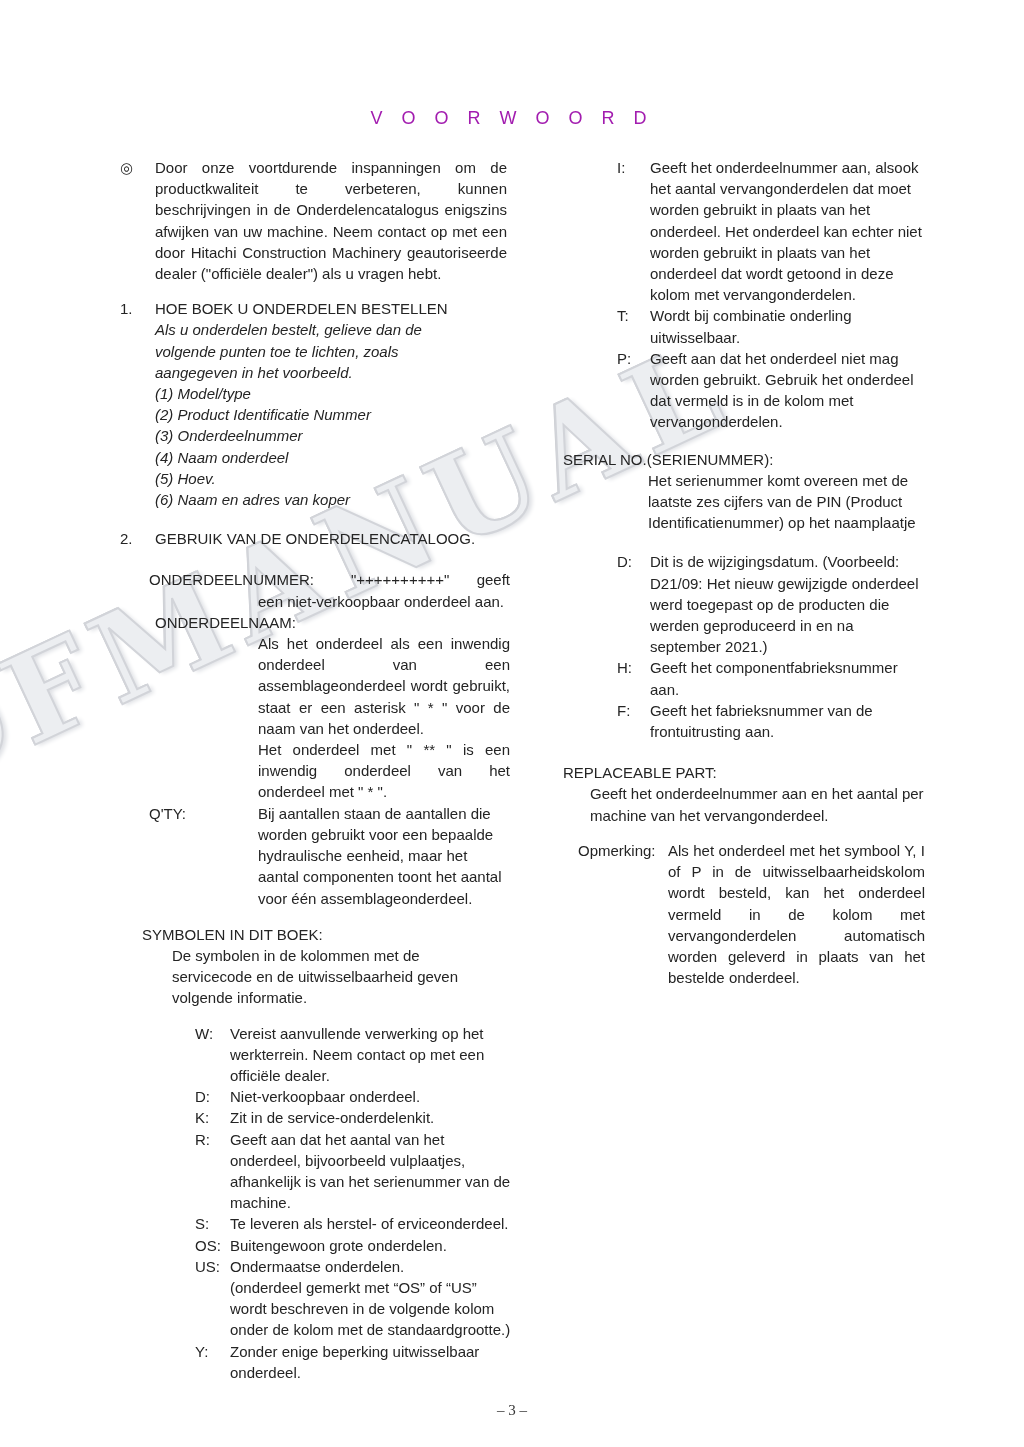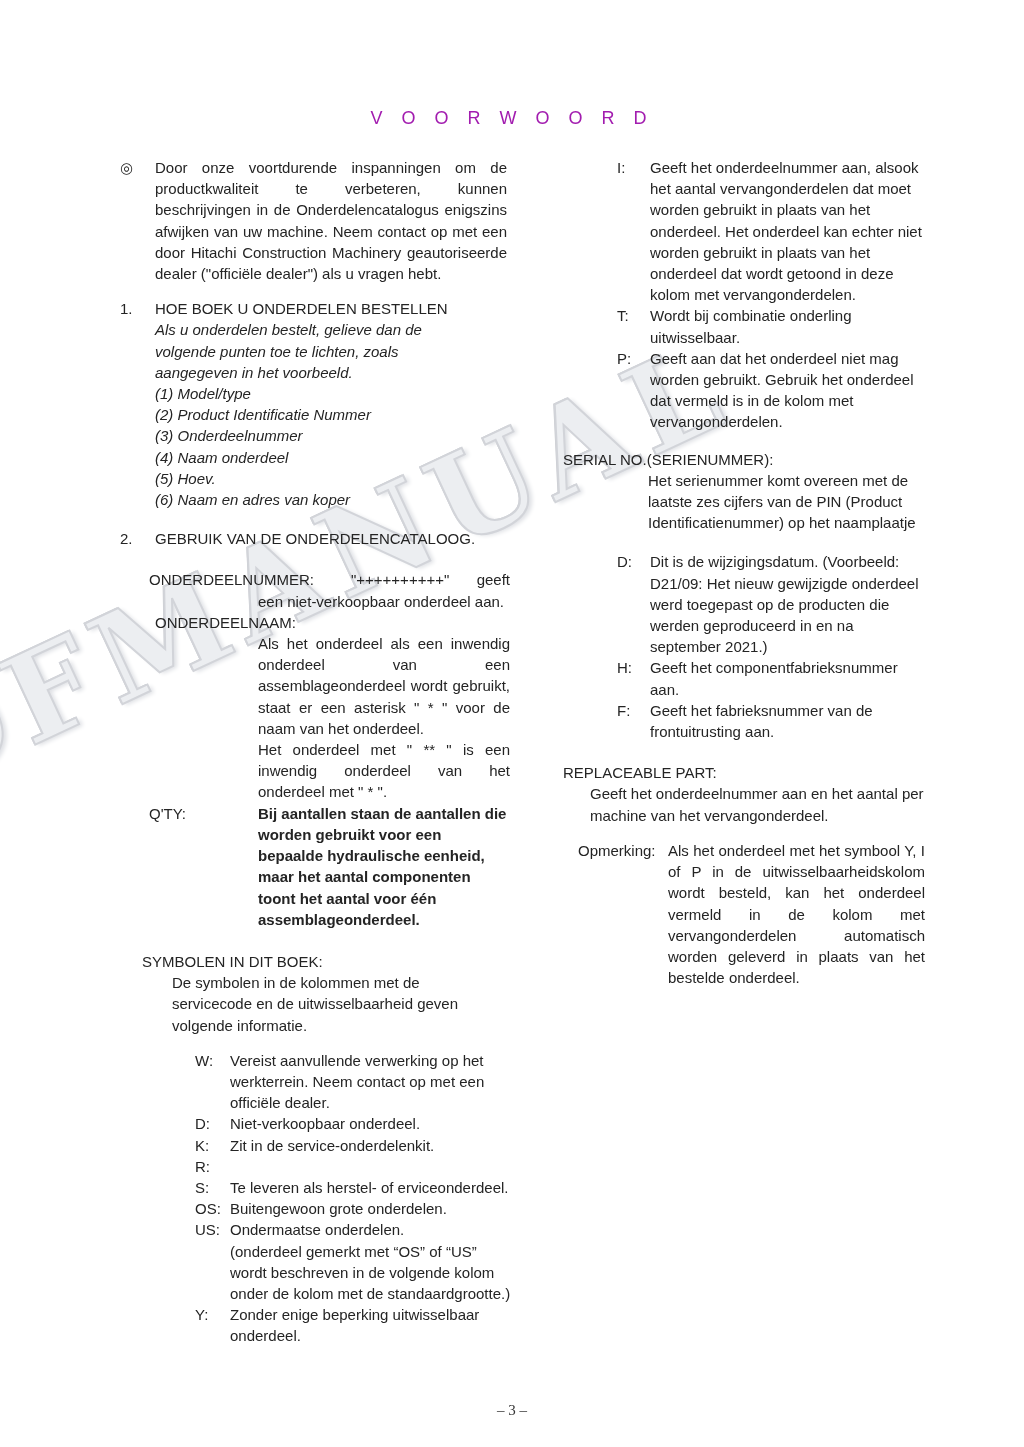--- a/index.html
+++ b/index.html
@@ -57,24 +57,24 @@
   .sec-body{margin-left:35px;width:325px;font-style:italic;}
   .sec1-items{margin:0;}
 
   .sec2{margin-top:18px;}
   .defs{margin-top:20px;}
   .def-row{position:relative;}
   .def-label{position:absolute;left:29px;top:0;white-space:nowrap;}
   .def-label-own{margin-left:35px;}
   .def-desc{margin-left:138px;width:252px;text-align:justify;}
   .def-desc.first-indent{text-indent:93px;}
-  .def-desc.ragged{text-align:left;font-weight:bold;}
+  .def-desc.ragged{text-align:left;}
   .def-desc p{margin:0;}
 
-  .symbook{margin-top:21px;}
+  .symbook{margin-top:15px;}
   .symbook-head{margin-left:22px;}
   .symbook-intro{margin-left:52px;width:300px;}
   .symlist{margin-top:14px;}
   .symrow{display:flex;margin-left:75px;}
   .symrow .key{width:35px;flex:0 0 35px;}
   .symrow .txt{width:282px;}
   .symrow .txt p{margin:0;}
 
   
   .r-symrow{display:flex;margin-left:54px;}
@@ -180,20 +180,21 @@
           <div class="symrow">
             <span class="key">D:</span>
             <div class="txt">Niet-verkoopbaar onderdeel.</div>
           </div>
           <div class="symrow">
             <span class="key">K:</span>
             <div class="txt">Zit in de service-onderdelenkit.</div>
           </div>
           <div class="symrow">
             <span class="key">R:</span>
+            <div class="txt">Geeft aan dat het aantal van het onderdeel, bijvoorbeeld vulplaatjes, afhankelijk is van het serienummer van de machine.</div>
           </div>
           <div class="symrow">
             <span class="key">S:</span>
             <div class="txt">Te leveren als herstel- of erviceonderdeel.</div>
           </div>
           <div class="symrow">
             <span class="key">OS:</span>
             <div class="txt">Buitengewoon grote onderdelen.</div>
           </div>
           <div class="symrow">

